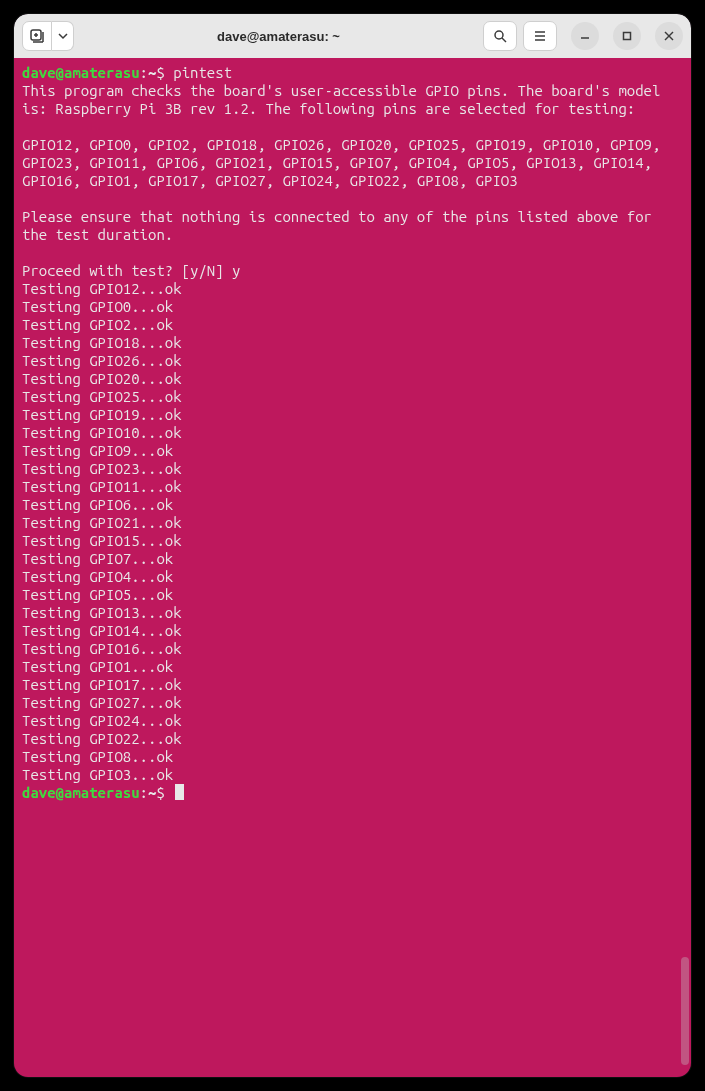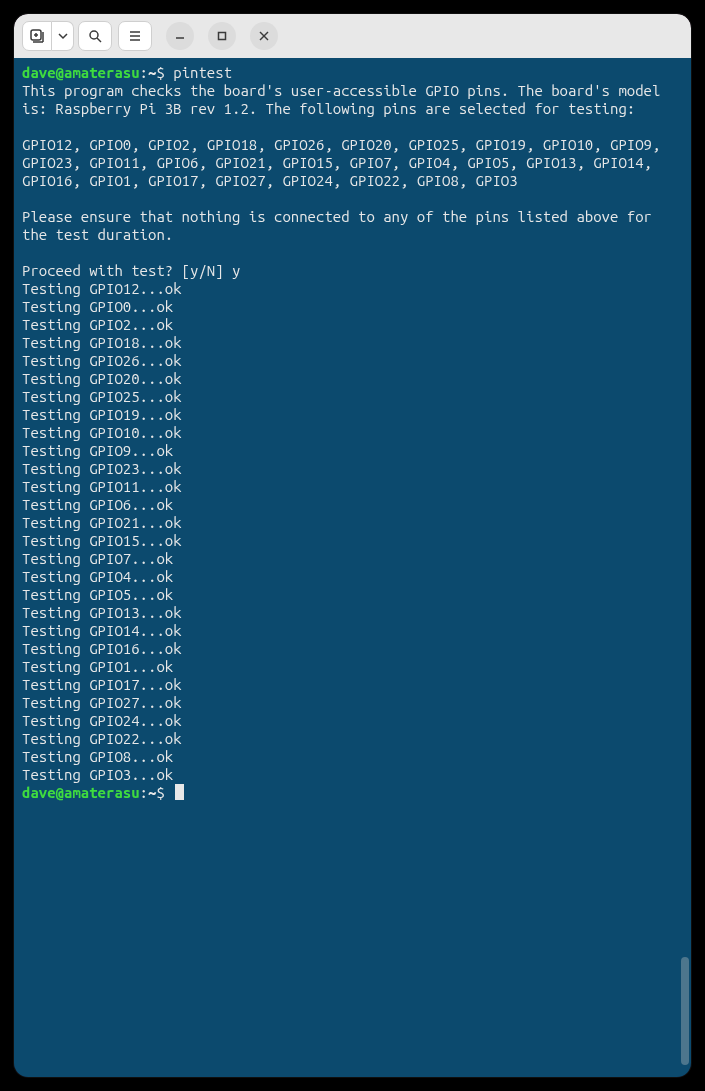--- a/index.html
+++ b/index.html
@@ -71,21 +71,21 @@
       border: none;
       display: flex;
       align-items: center;
       justify-content: center;
       color: #3a3a3a;
       margin-left: 8px;
     }
     .circle-close { background: #dcdcdc; }
     .terminal {
       flex: 1;
-      background: #0c4a6e;
+      background: #be185d;
       padding: 6px 8px 10px 8px;
       font-family: "Ubuntu Mono","DejaVu Sans Mono","Consolas",monospace;
       font-size: 15px;
       line-height: 18px;
       color: #e8e8e8;
       white-space: pre-wrap;
       position: relative;
       overflow: hidden;
     }
     .prompt-user { color: #3fdb3f; font-weight: bold; }
@@ -132,20 +132,21 @@
         </button>
         <button class="tb-btn tb-arrow">
           <span>
             <svg width="10" height="10" viewBox="0 0 10 10">
                 <path d="M1 3 L5 7 L9 3" fill="none" stroke="#3a3a3a" stroke-width="1.5"></path>
               </svg>
           </span>
         </button>
       </div>
     </div>
+    <div class="tb-title">dave@amaterasu: ~</div>
     <div class="tb-right">
       <button class="tb-btn tb-search">
         <span>
           <svg width="14" height="14" viewBox="0 0 14 14">
               <circle cx="6" cy="6" r="4" fill="none" stroke="#3a3a3a" stroke-width="1.5"></circle>
               <line x1="9" y1="9" x2="13" y2="13" stroke="#3a3a3a" stroke-width="1.5"></line>
             </svg>
         </span>
       </button>
       <button class="tb-btn tb-menu">

